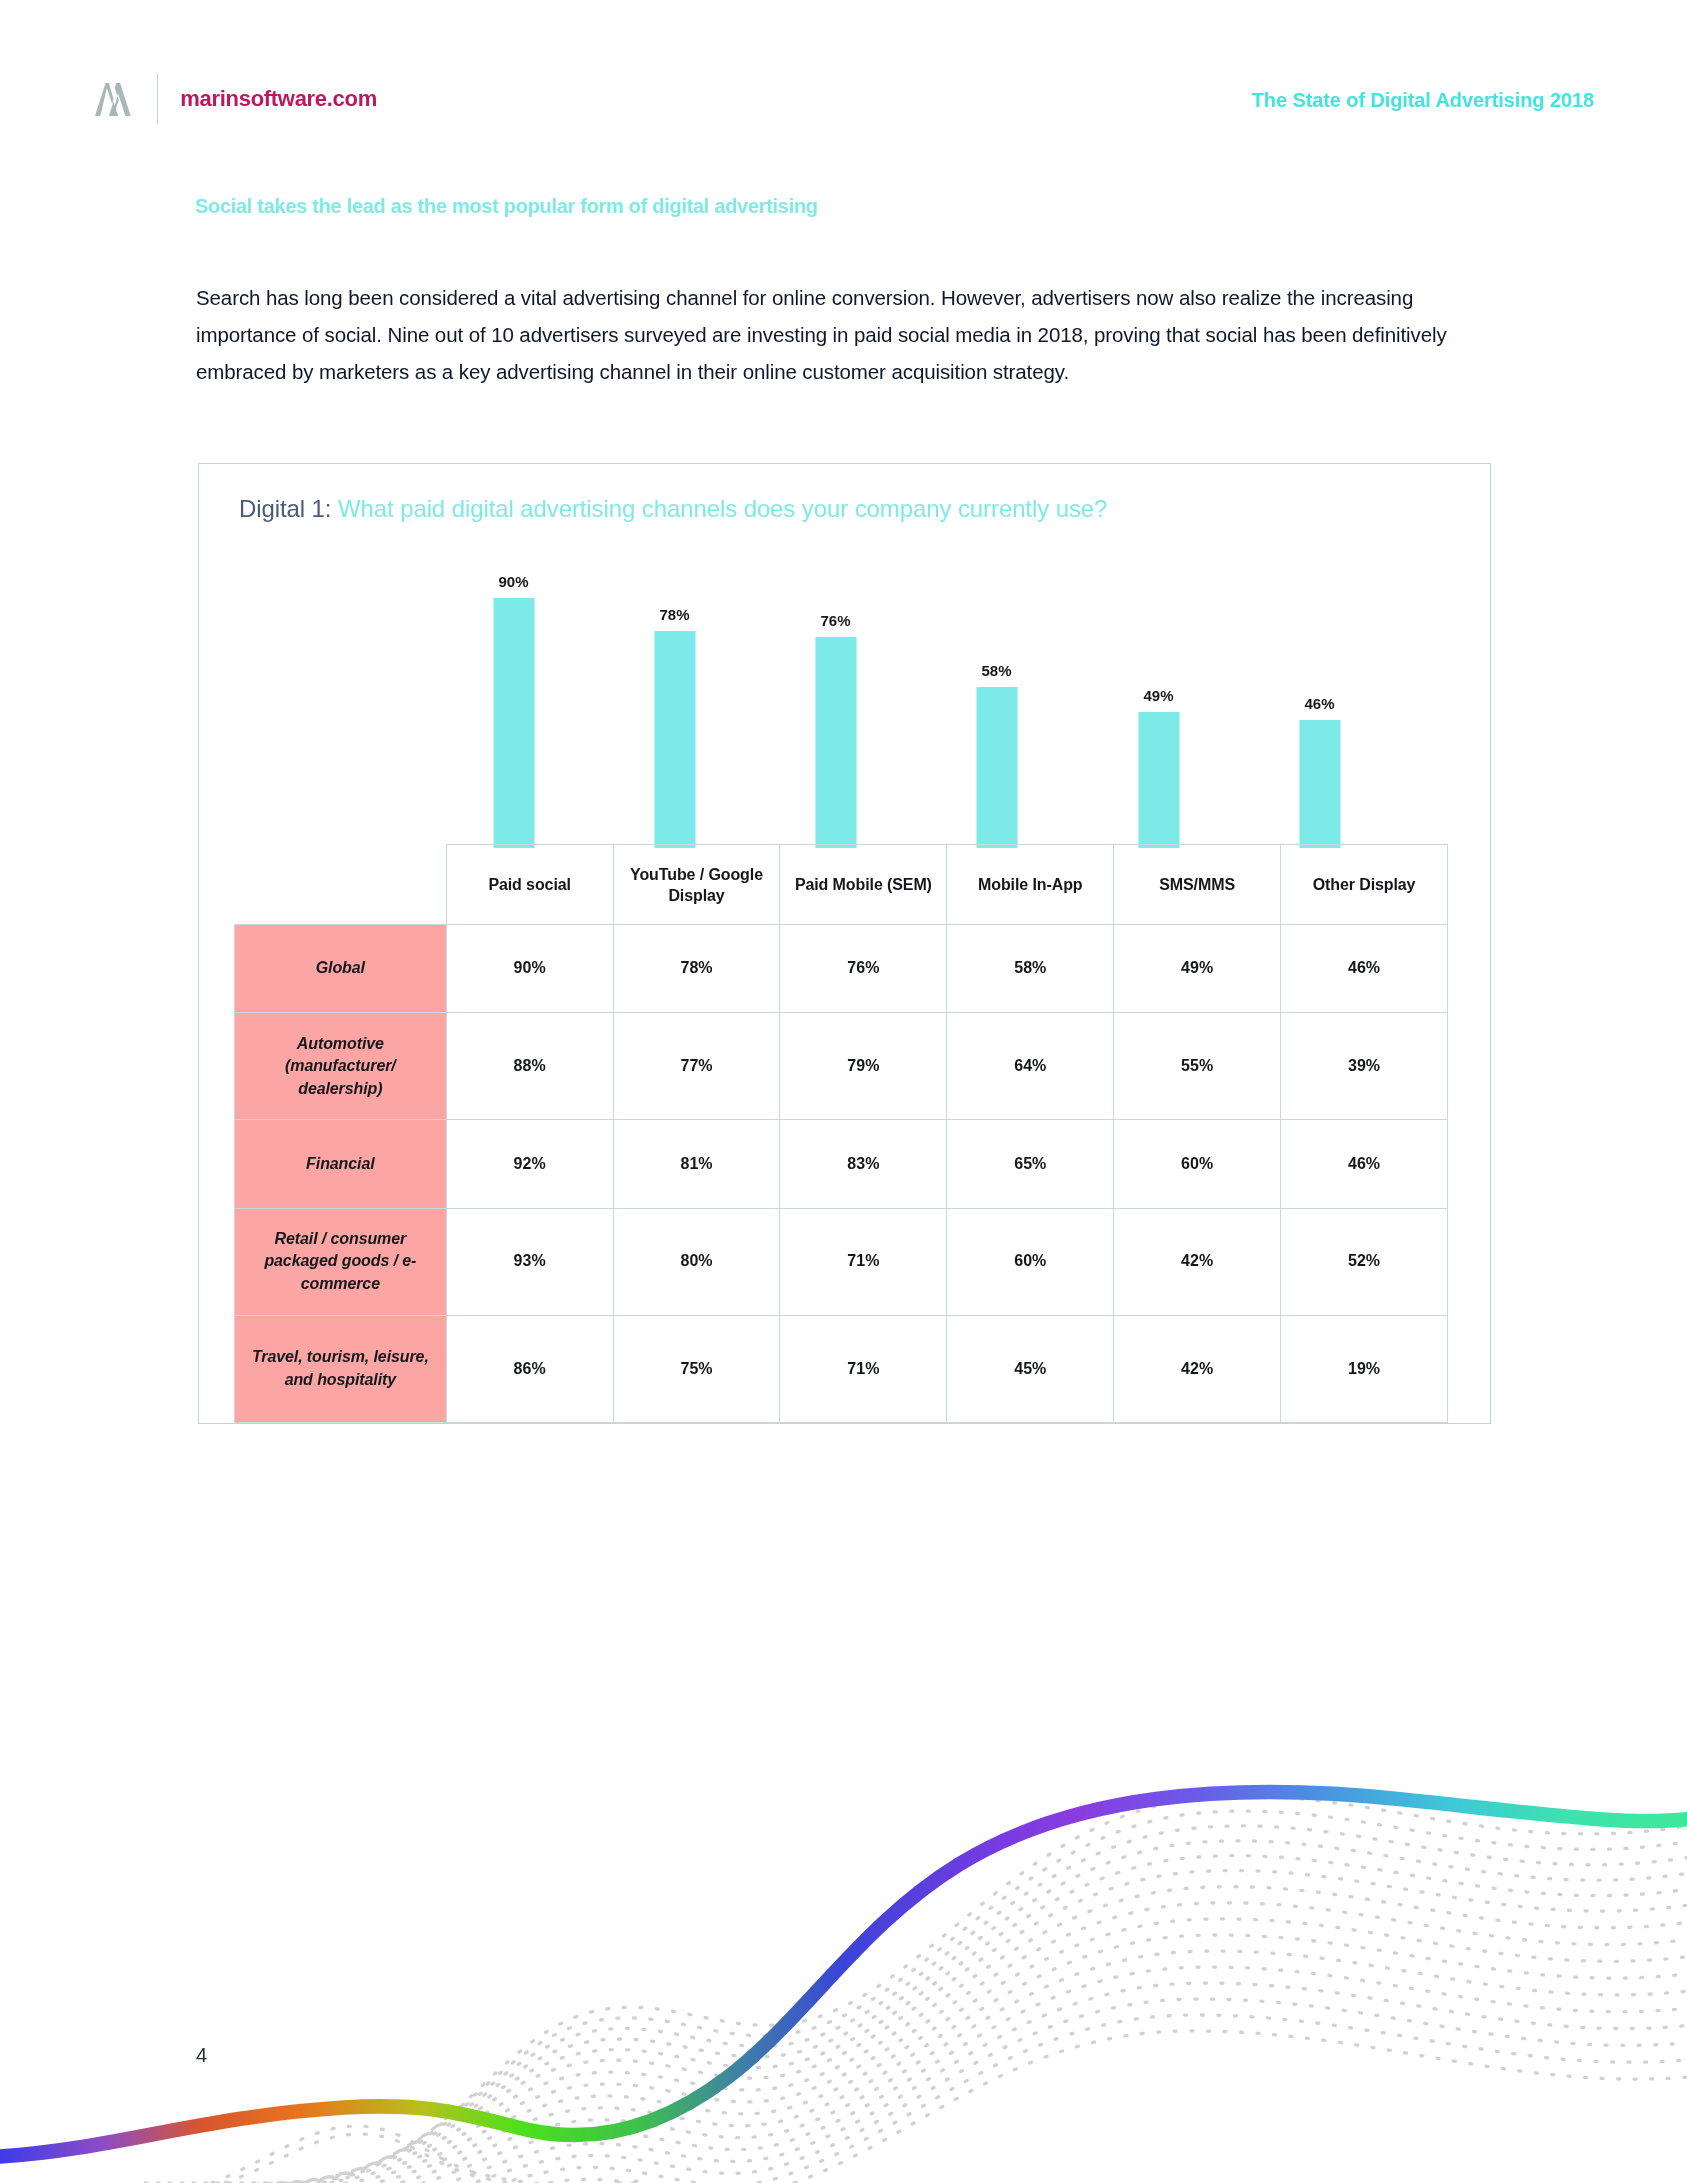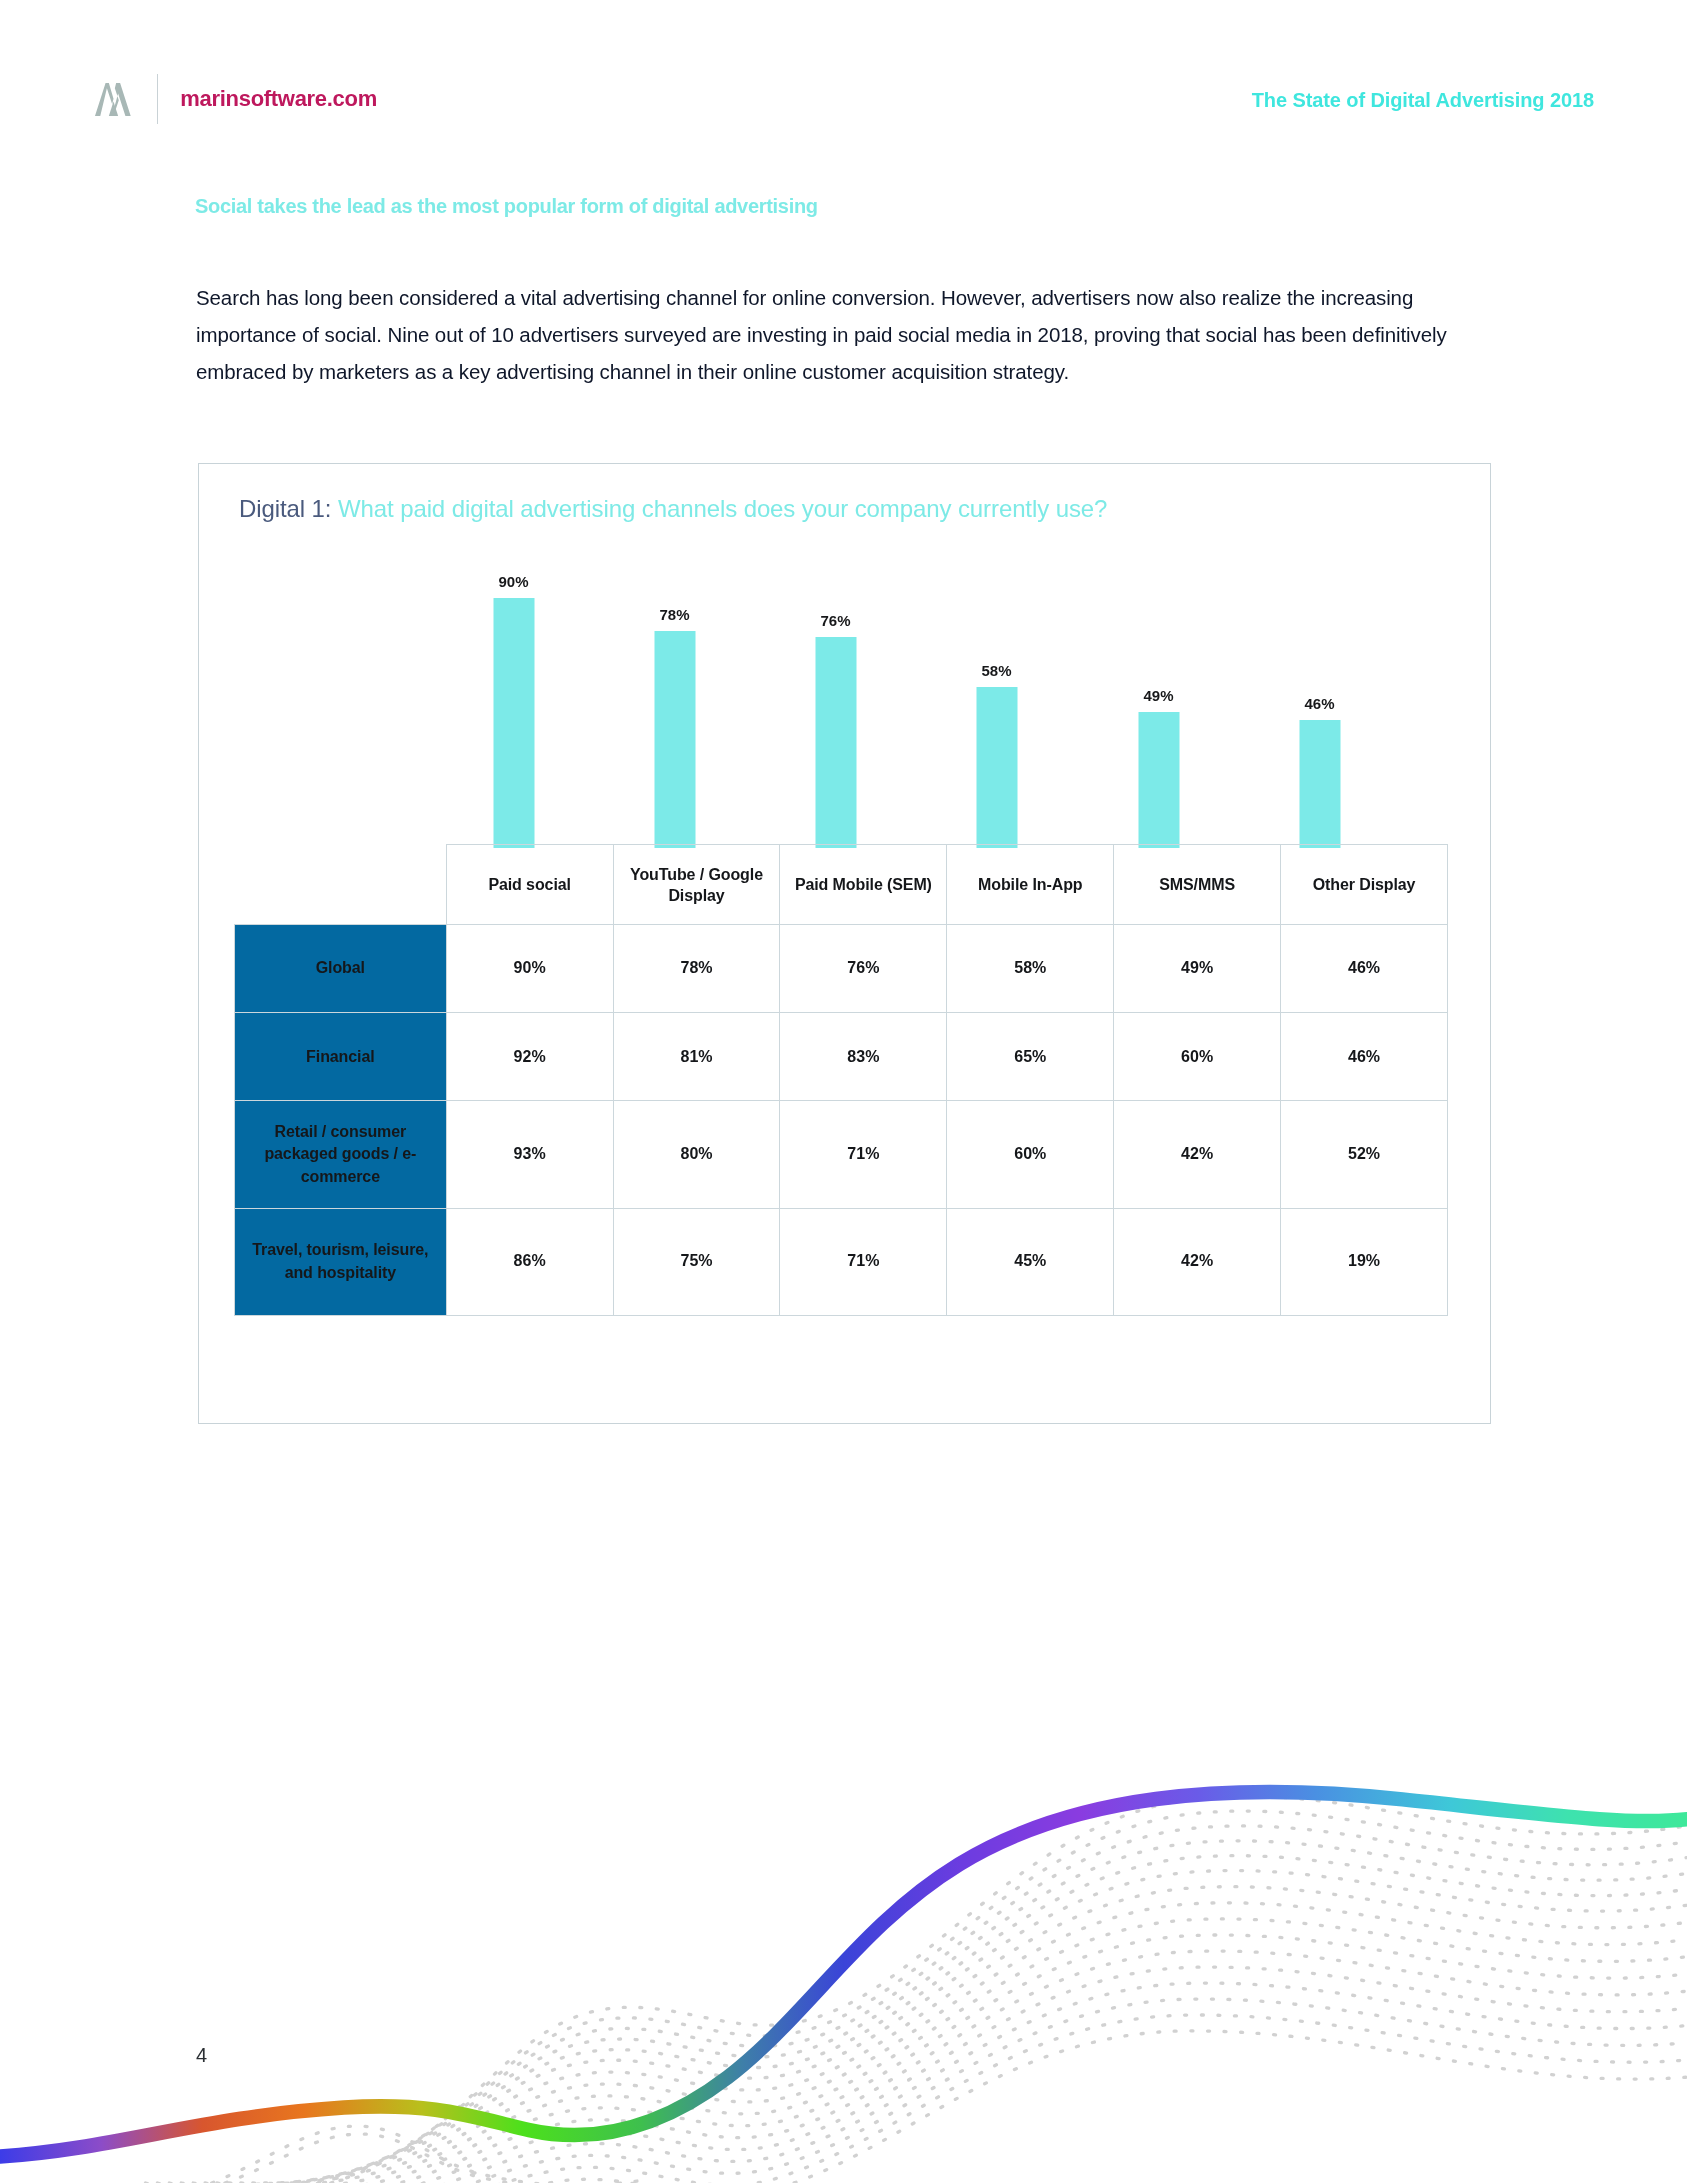--- a/index.html
+++ b/index.html
@@ -173,22 +173,23 @@
     border-left: none;
     border-bottom: none;
     background: #ffffff;
   }
   .data-table tbody td {
     height: 82px;
     line-height: 22.5px;
     padding: 2.6px 8px;
   }
   .data-table tbody td.row-label {
-    background: #0369a1;
-    letter-spacing: -0.1px;
+    background: #fca5a5;
+    letter-spacing: -0.1px;
+    font-style: italic;
   }
   .data-table tbody tr.tall td { height: 101px; }
 
   
   .page-number {
     position: absolute;
     left: 196px;
     top: 2044px;
     font-size: 20px;
     color: #2b2f33;
@@ -272,20 +273,29 @@
     </thead>
     <tbody>
       <tr>
         <td class="row-label rowlabel-col">Global</td>
         <td>90%</td>
         <td>78%</td>
         <td>76%</td>
         <td>58%</td>
         <td>49%</td>
         <td>46%</td>
+      </tr>
+      <tr class="tall">
+        <td class="row-label rowlabel-col">Automotive (manufacturer/ dealership)</td>
+        <td>88%</td>
+        <td>77%</td>
+        <td>79%</td>
+        <td>64%</td>
+        <td>55%</td>
+        <td>39%</td>
       </tr>
       <tr>
         <td class="row-label rowlabel-col">Financial</td>
         <td>92%</td>
         <td>81%</td>
         <td>83%</td>
         <td>65%</td>
         <td>60%</td>
         <td>46%</td>
       </tr>

